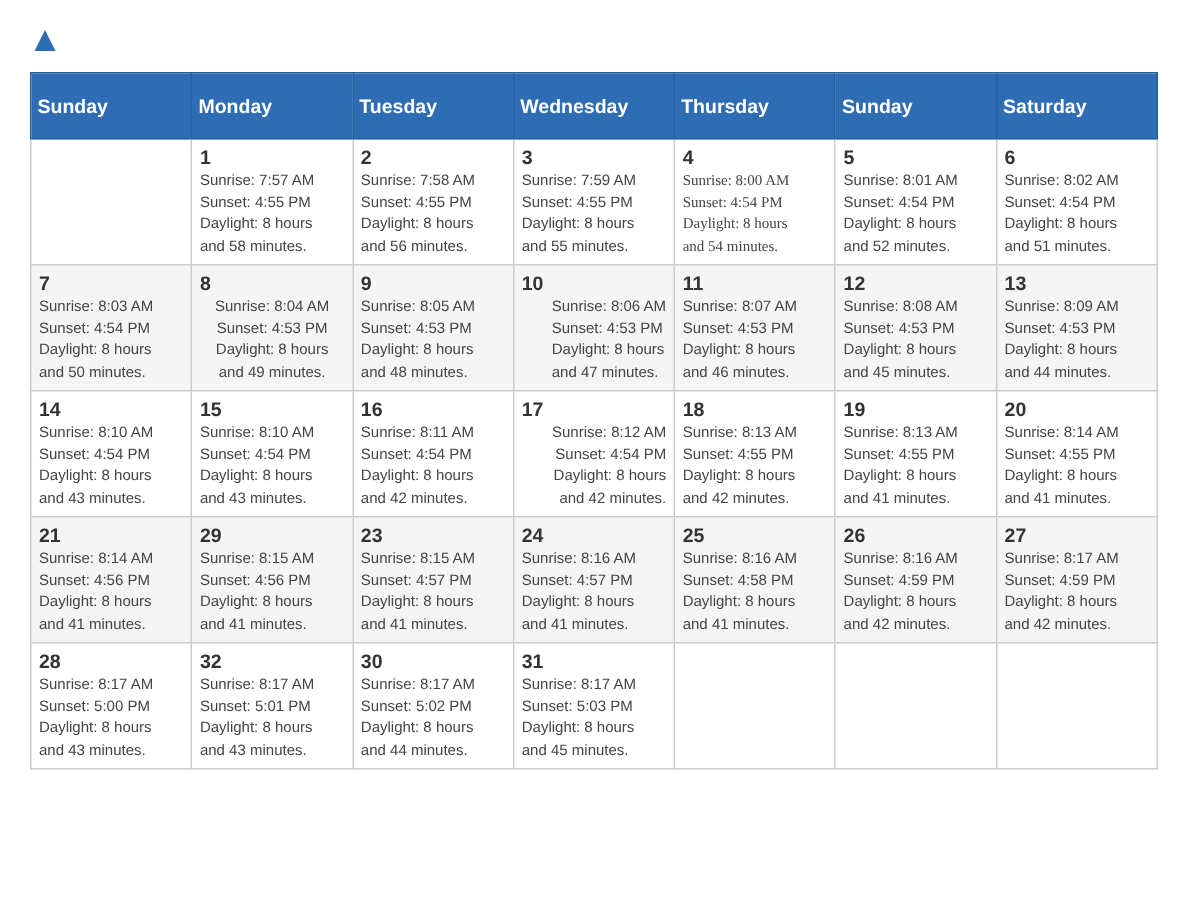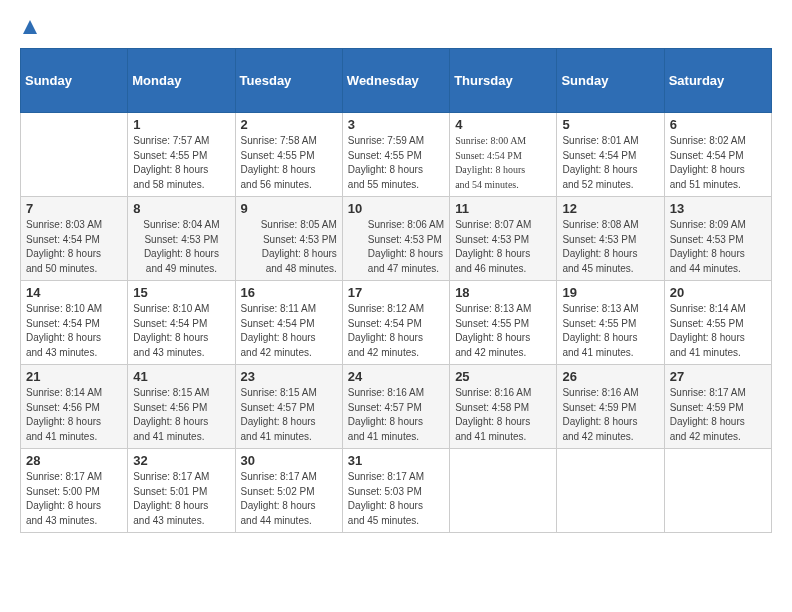--- a/index.html
+++ b/index.html
@@ -58,21 +58,21 @@
     .calendar {
       width: 100%;
       border-collapse: collapse;
       border: 1px solid #ccc;
     }
     .calendar th {
       background: #2e6db4;
       color: #fff;
       font-size: 13px;
       font-weight: bold;
-      padding: 24px 4px;
+      padding: 14px 4px;
       text-align: left;
       border: 1px solid #2562a0;
     }
     .calendar td {
       vertical-align: top;
       border: 1px solid #ccc;
       padding: 4px 5px;
       width: calc(100%/7);
       min-height: 80px;
       background: #fff;
@@ -183,21 +183,21 @@
           </td>
           <td>
             <div class="day-num">8</div>
             <div class="day-info" style="white-space: pre-line; text-align: center;">Sunrise: 8:04 AM
 Sunset: 4:53 PM
 Daylight: 8 hours
 and 49 minutes.</div>
           </td>
           <td>
             <div class="day-num">9</div>
-            <div class="day-info" style="white-space: pre-line; text-align: right;">Sunrise: 8:05 AM
+            <div class="day-info" style="white-space: pre-line;">Sunrise: 8:05 AM
 Sunset: 4:53 PM
 Daylight: 8 hours
 and 48 minutes.</div>
           </td>
           <td>
             <div class="day-num">10</div>
             <div class="day-info" style="white-space: pre-line; margin-left: 20px;">Sunrise: 8:06 AM
 Sunset: 4:53 PM
 Daylight: 8 hours
 and 47 minutes.</div>
@@ -241,21 +241,21 @@
           </td>
           <td>
             <div class="day-num">16</div>
             <div class="day-info" style="white-space: pre-line;">Sunrise: 8:11 AM
 Sunset: 4:54 PM
 Daylight: 8 hours
 and 42 minutes.</div>
           </td>
           <td>
             <div class="day-num">17</div>
-            <div class="day-info" style="white-space: pre-line;">Sunrise: 8:12 AM
+            <div class="day-info" style="white-space: pre-line; text-align: right;">Sunrise: 8:12 AM
 Sunset: 4:54 PM
 Daylight: 8 hours
 and 42 minutes.</div>
           </td>
           <td>
             <div class="day-num">18</div>
             <div class="day-info" style="white-space: pre-line;">Sunrise: 8:13 AM
 Sunset: 4:55 PM
 Daylight: 8 hours
 and 42 minutes.</div>
@@ -277,21 +277,21 @@
         </tr>
         <tr>
           <td>
             <div class="day-num">21</div>
             <div class="day-info" style="white-space: pre-line;">Sunrise: 8:14 AM
 Sunset: 4:56 PM
 Daylight: 8 hours
 and 41 minutes.</div>
           </td>
           <td>
-            <div class="day-num">41</div>
+            <div class="day-num">29</div>
             <div class="day-info" style="white-space: pre-line;">Sunrise: 8:15 AM
 Sunset: 4:56 PM
 Daylight: 8 hours
 and 41 minutes.</div>
           </td>
           <td>
             <div class="day-num">23</div>
             <div class="day-info" style="white-space: pre-line;">Sunrise: 8:15 AM
 Sunset: 4:57 PM
 Daylight: 8 hours

